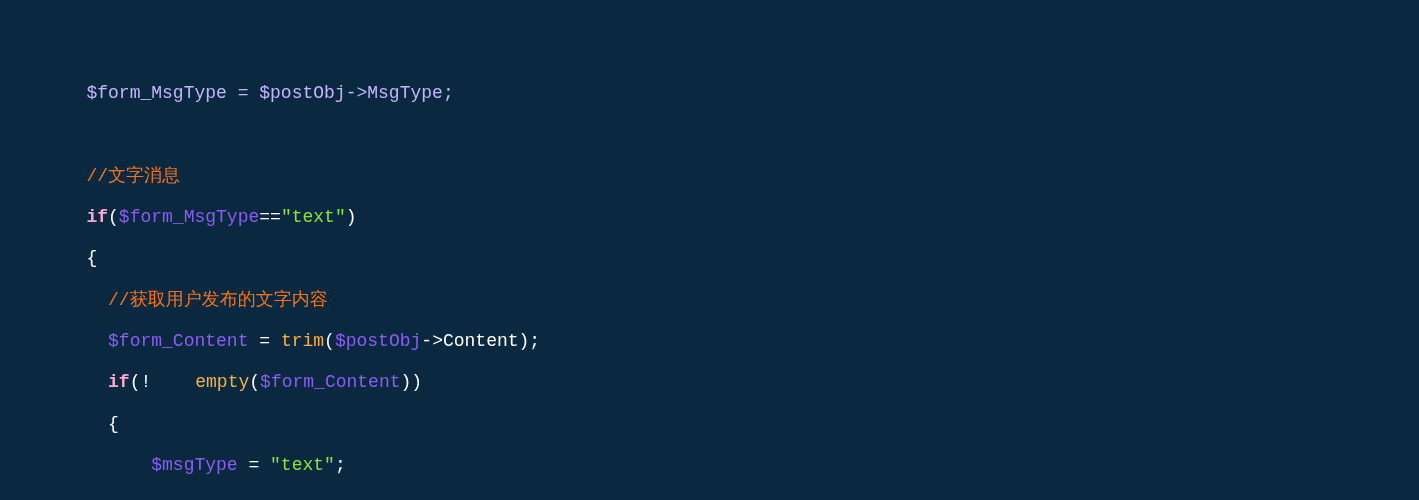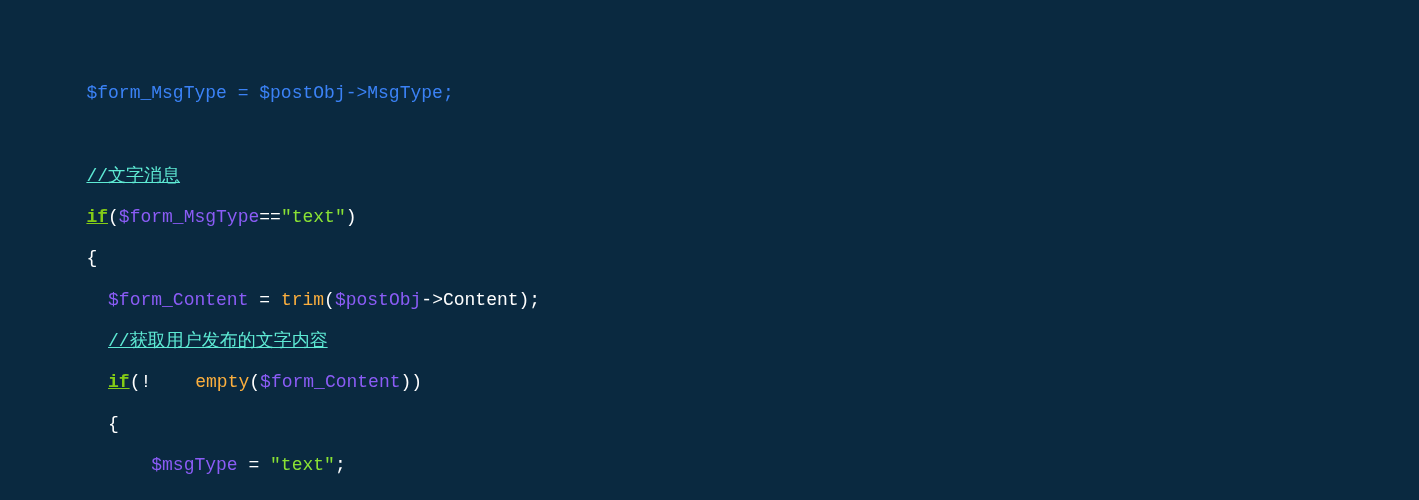--- a/index.html
+++ b/index.html
@@ -12,44 +12,44 @@
     color: #ffffff;
     white-space: pre;
     overflow: hidden;
   }
   .code-container {
     padding: 0;
   }
   .line {
     display: block;
   }
-  .comment { color: #5eead4; text-decoration: underline; }
-  .keyword { color: #84cc16; font-weight: bold; text-decoration: underline; }
+  .comment { color: #f97316; }
+  .keyword { color: #f9a8d4; font-weight: bold; }
   .variable { color: #8b5cf6; }
   .punct { color: #ffffff; }
   .op { color: #ffffff; }
   .string { color: #8ae234; }
   .func { color: #fcaf3e; }
   .funcempty { color: #fcaf3e; margin-left: 44px; }
   .arrow { color: #ffffff; }
   .prop { color: #ffffff; }
-  .faded { color: #3b82f6; }
+  .faded { color: #c4b5fd; }
 </style>
 </head>
 <body>
 
 
 <div class="code-container">
 <span class="line">        <span class="faded">$form_MsgType = $postObj-&gt;MsgType;</span></span>
 <span class="line"> </span>
 <span class="line">        <span class="comment">//文字消息</span></span>
 <span class="line">        <span class="keyword">if</span><span class="punct">(</span><span class="variable">$form_MsgType</span><span class="op">==</span><span class="string">"text"</span><span class="punct">)</span></span>
 <span class="line">        <span class="punct">{</span></span>
+<span class="line">          <span class="comment">//获取用户发布的文字内容</span></span>
 <span class="line">          <span class="variable">$form_Content</span><span class="op"> = </span><span class="func">trim</span><span class="punct">(</span><span class="variable">$postObj</span><span class="arrow">-&gt;</span><span class="prop">Content</span><span class="punct">);</span></span>
-<span class="line">          <span class="comment">//获取用户发布的文字内容</span></span>
 <span class="line">          <span class="keyword">if</span><span class="punct">(!</span><span class="funcempty">empty</span><span class="punct">(</span><span class="variable">$form_Content</span><span class="punct">))</span></span>
 <span class="line">          <span class="punct">{</span></span>
 <span class="line">              <span class="variable">$msgType</span><span class="op"> = </span><span class="string">"text"</span><span class="punct">;</span></span>
 
 
 
 
 
 
 

